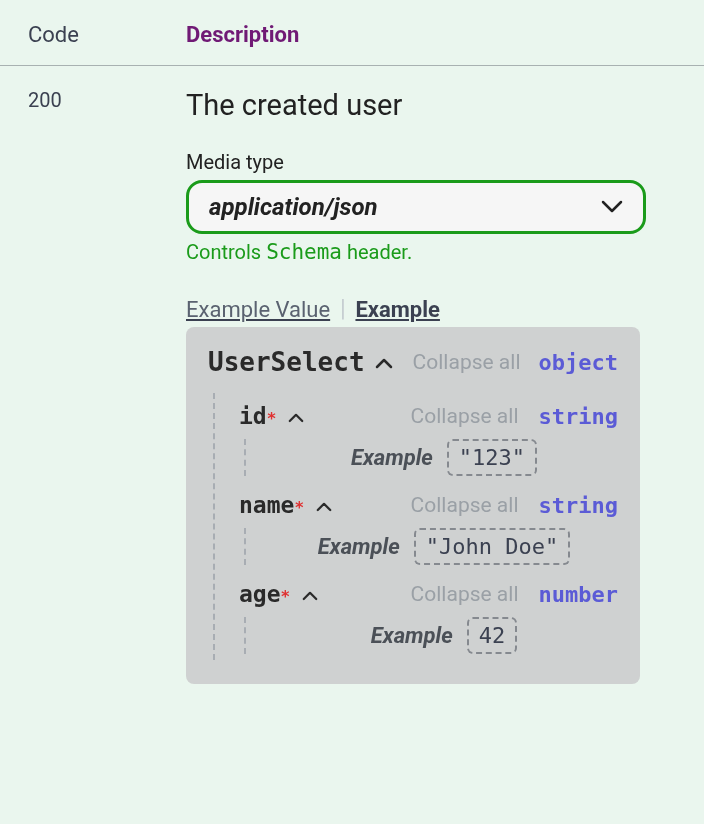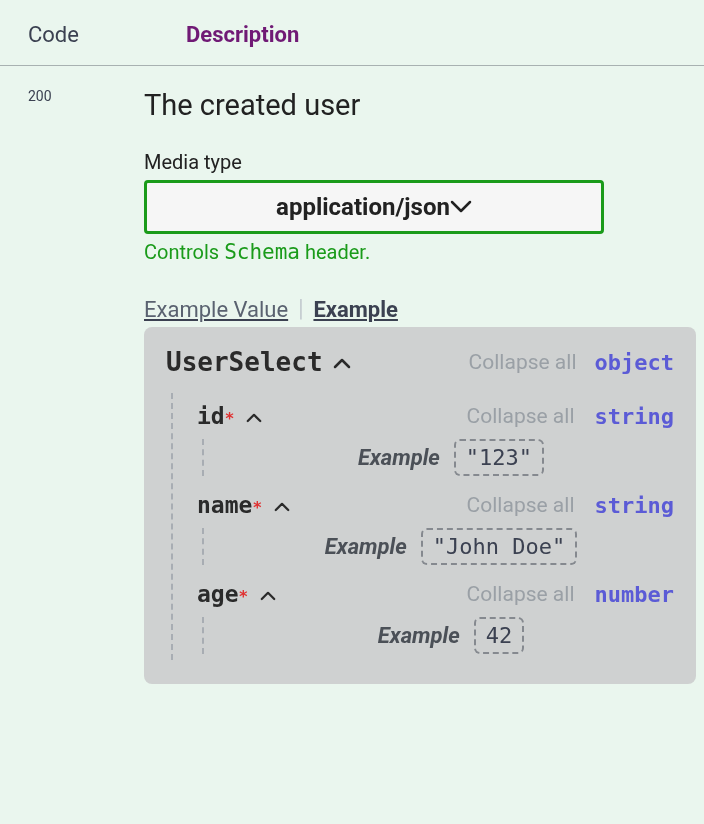--- a/index.html
+++ b/index.html
@@ -34,48 +34,49 @@
       font-weight: 700;
       color: #701a75;
       text-align: right;
     }
     .content-row {
       display: flex;
       padding: 22px 0 0 28px;
     }
     .code-col {
       width: 158px;
-      font-size: 14px;
+      font-size: 20px;
       color: #3b4151;
     }
     .desc-col {
       flex: 1;
       padding-right: 8px;
     }
     .response-title {
       font-size: 29px;
       color: #222;
       font-weight: 400;
       margin-bottom: 28px;
     }
     .media-type-label {
       font-size: 20px;
       color: #222;
       margin-bottom: 6px;
     }
     .media-select {
       display: flex;
       align-items: center;
-      justify-content: center;
+      justify-content: space-between;
       border: 3px solid #1a9b1a;
-      border-radius: 4px;
+      border-radius: 16px;
       background: #f6f6f6;
       padding: 10px 20px;
       width: 460px;
       cursor: pointer;
+      font-style: italic;
     }
     .media-select-text {
       font-size: 24px;
       font-weight: 700;
       color: #222;
     }
     .media-select-chevron {
       font-size: 18px;
     }
     .accept-hint {
@@ -107,21 +108,21 @@
       font-weight: 300;
     }
     .tab-schema {
       font-weight: 700;
       color: #3b4151;
     }
     .schema-box {
       background: #cfd1d1;
       border-radius: 8px;
       padding: 20px 22px 24px 22px;
-      width: 552px;
+      width: 454px;
       font-family: ui-monospace, "SFMono-Regular", Menlo, Consolas, monospace;
     }
     .schema-root {
       display: flex;
       align-items: center;
       gap: 10px;
       margin-bottom: 16px;
     }
     .schema-root-name {
       font-size: 26px;

